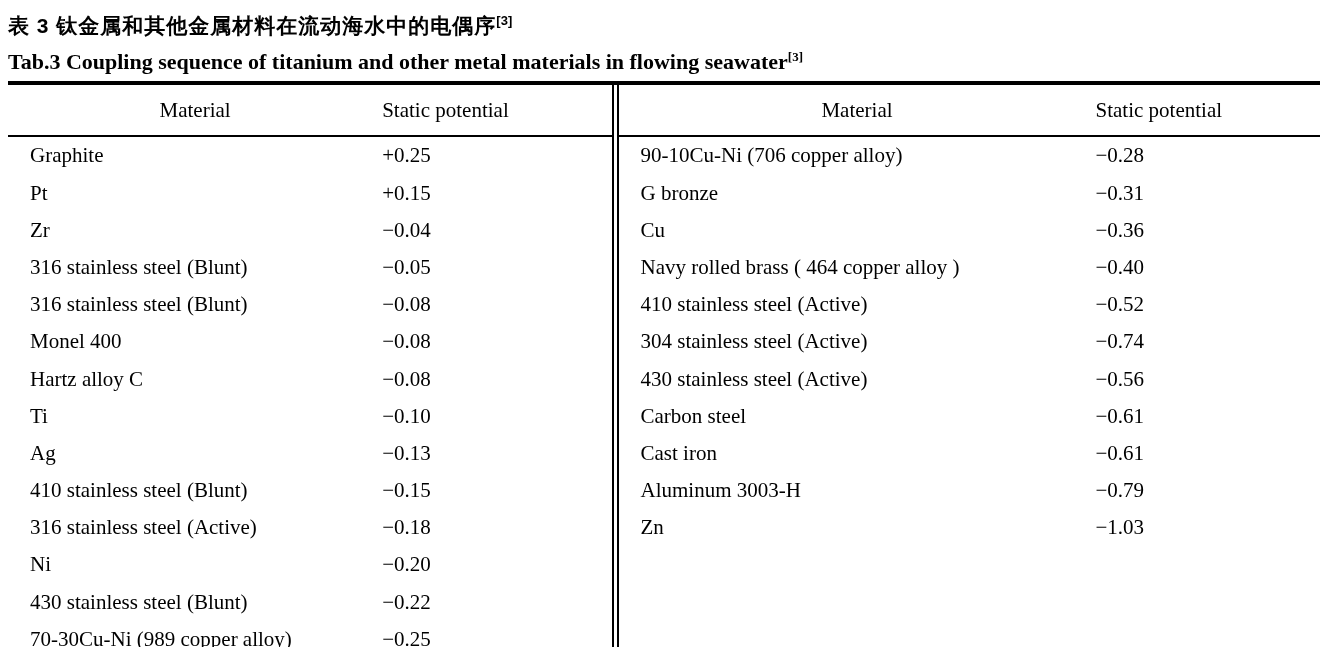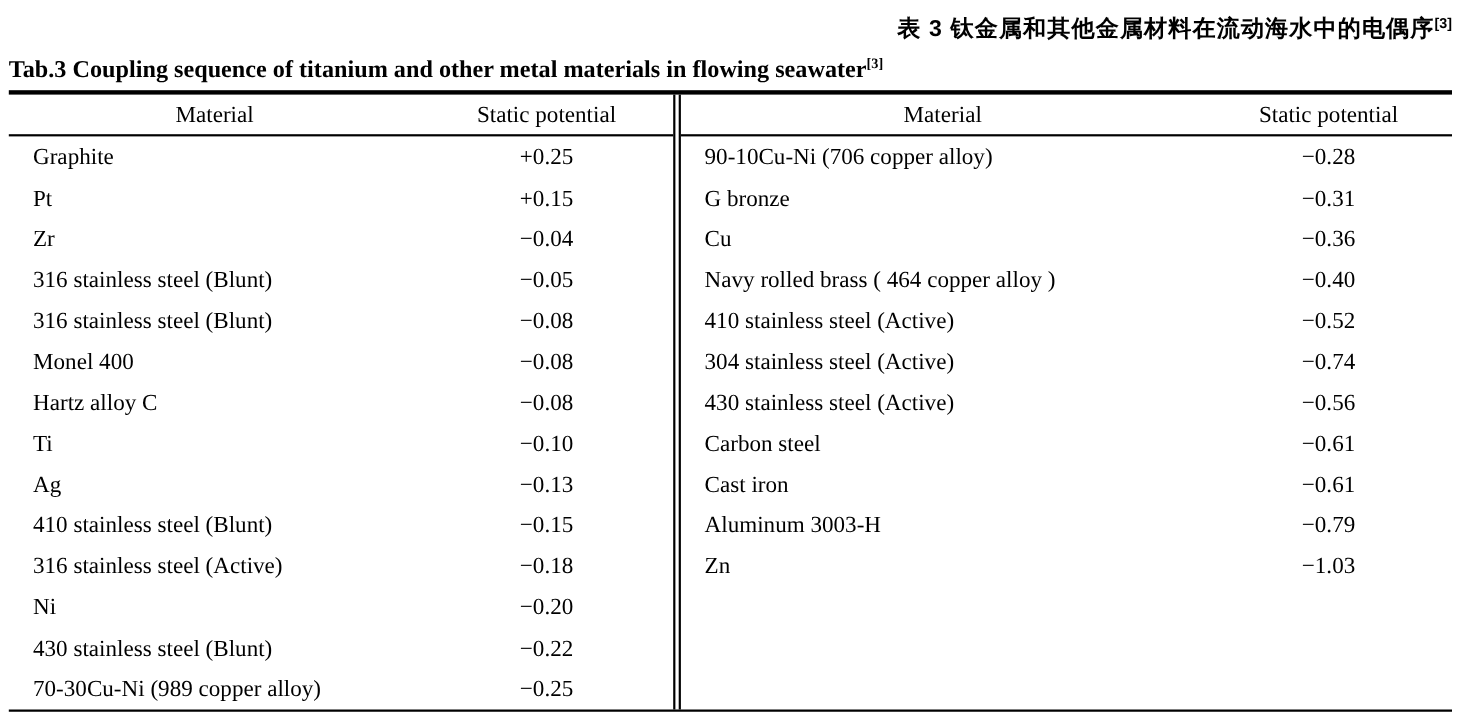--- a/index.html
+++ b/index.html
@@ -10,21 +10,21 @@
     color: #000000;
     font-family: "Liberation Serif", serif;
     overflow: hidden;
   }
   .page {
     width: 1328px;
     height: 647px;
     padding: 5px 8px 0 8px;
   }
   .caption-zh {
-    text-align: right;
+    text-align: left;
     font-family: "Liberation Sans", sans-serif;
     font-weight: bold;
     font-size: 21px;
     line-height: 32px;
     letter-spacing: 1px;
   }
   .caption-en {
     text-align: left;
     font-family: "Liberation Serif", serif;
     font-weight: bold;
@@ -44,41 +44,41 @@
   }
   .half {
     display: flex;
     flex-direction: column;
   }
   .half-left  { width: 46%; }
   .half-right { width: 54%; border-left: 7px double #000; }
   .hrow {
     display: flex;
     align-items: center;
-    height: 38px;
+    height: 52px;
     border-bottom: 2px solid #000;
     font-size: 21px;
   }
   .hrow .cell-mat { text-align: center; padding-left: 0; }
   .drow {
     display: flex;
     align-items: center;
     height: 37.2px;
     font-size: 21px;
   }
   .cell-mat {
     flex: 0 0 62%;
     padding-left: 22px;
     white-space: nowrap;
     overflow: hidden;
   }
   .half-right .cell-mat { flex: 0 0 68%; }
   .cell-pot {
     flex: 1;
-    text-align: center;
+    text-align: left;
     white-space: nowrap;
   }
 </style>
 </head>
 <body>
 
 <div class="page">
 
   <div class="caption">
     <div class="caption-zh">

